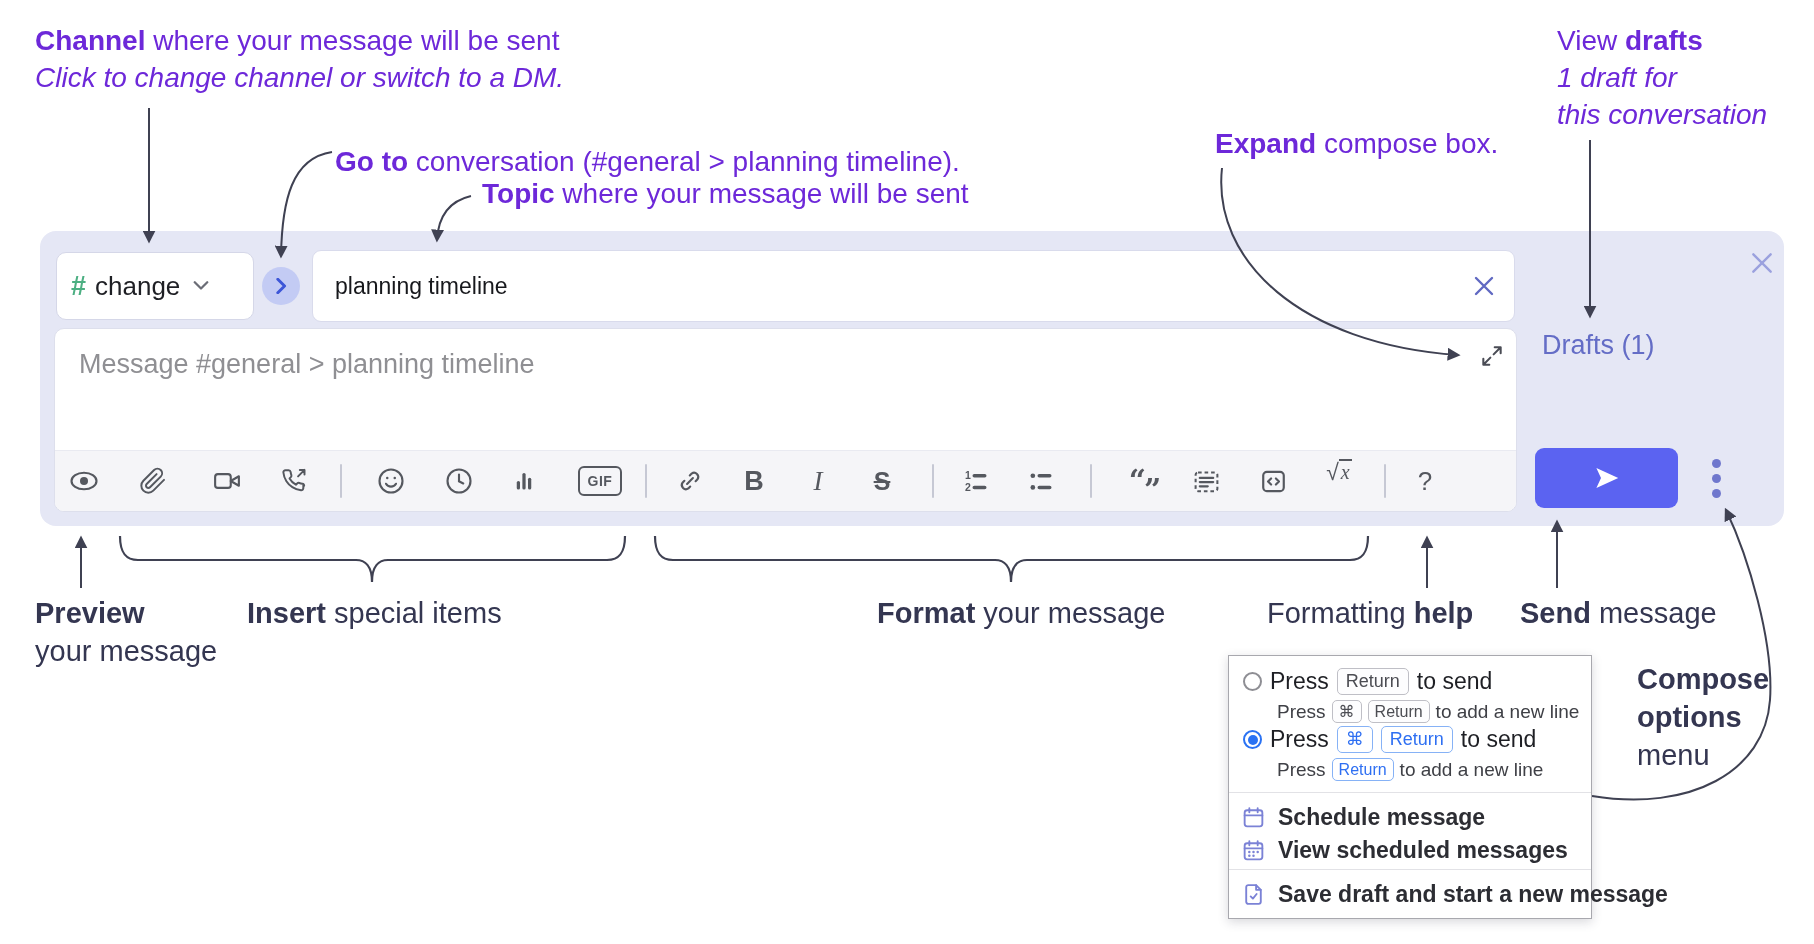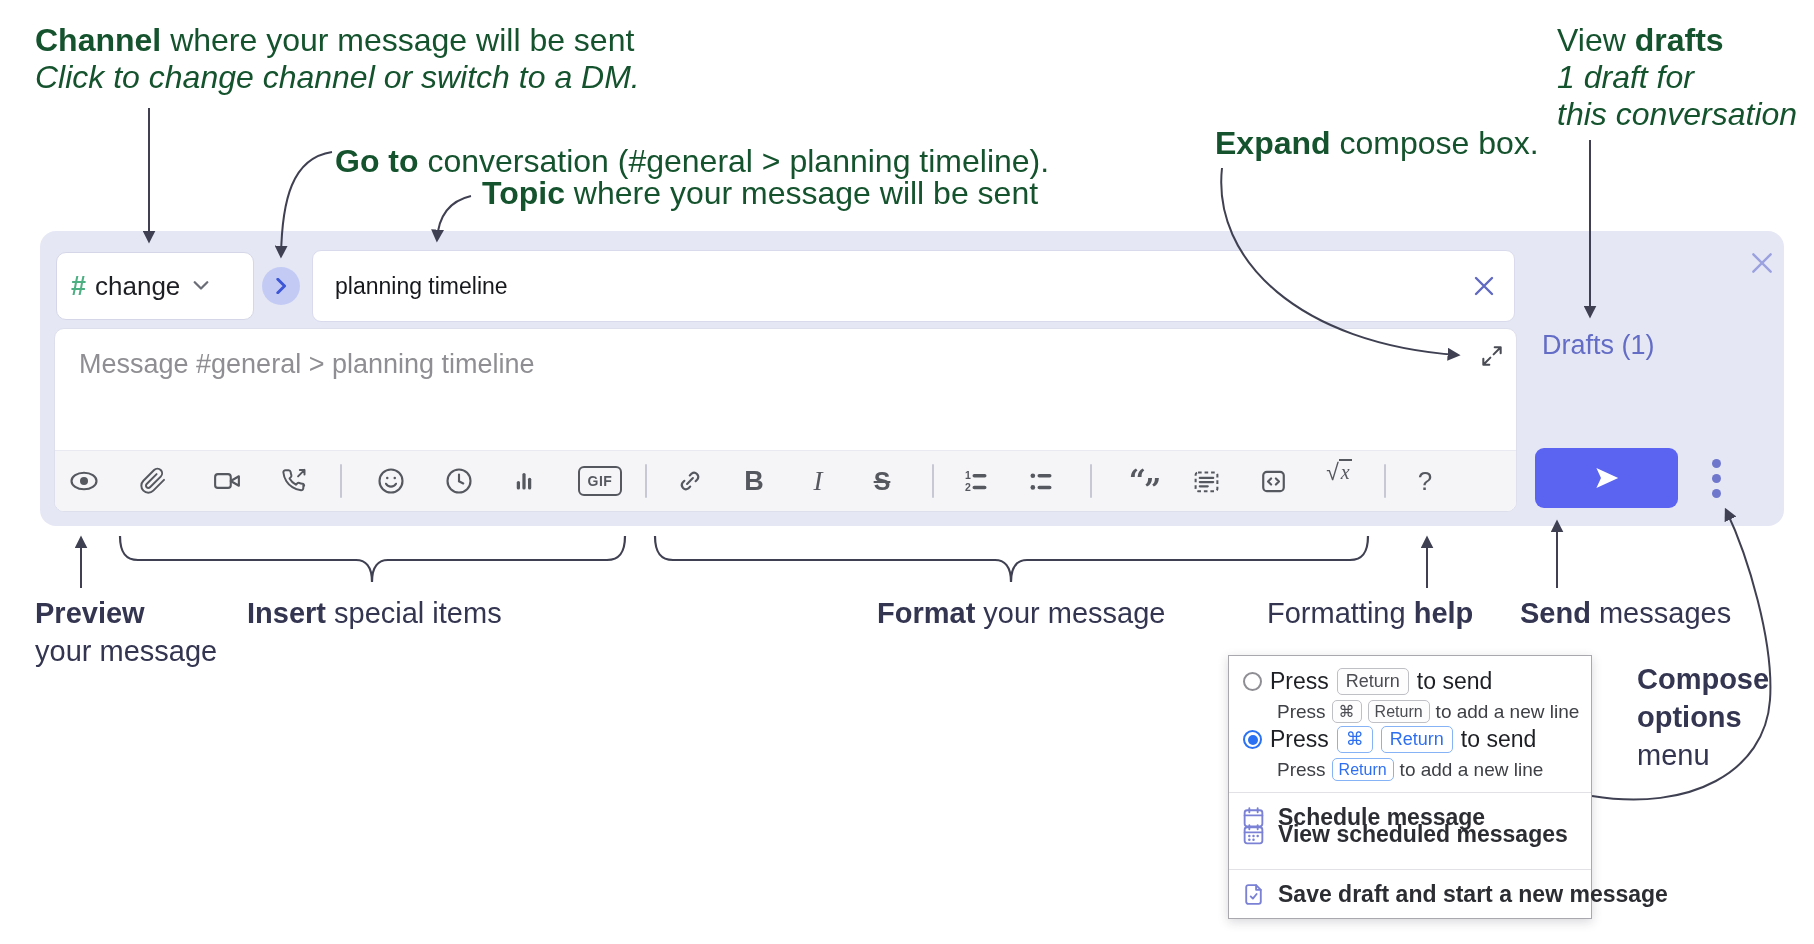--- a/index.html
+++ b/index.html
@@ -1,20 +1,20 @@
 <!DOCTYPE html>
 <html><head>
 <meta charset="utf-8">
 <style>
   html,body{margin:0;padding:0;background:#ffffff;}
   #stage{position:relative;width:1814px;height:944px;background:#fff;overflow:hidden;
          font-family:"Liberation Sans","DejaVu Sans",sans-serif;color:#343651;}
   .abs{position:absolute;}
   
-  .ann{font-size:32px;line-height:37px;color:#14532d;white-space:nowrap;}
+  .ann{font-size:28px;line-height:37px;color:#6d28d9;white-space:nowrap;}
   .ann .b{font-weight:700;}
   .ann .it{font-style:italic;}
   .lbl{font-size:29px;line-height:38px;color:#343651;white-space:nowrap;}
   .lbl .b{font-weight:700;}
   
   .composer{left:40px;top:231px;width:1744px;height:295px;background:#e5e7f5;border-radius:16px;}
   .chanbox{left:56px;top:252px;width:198px;height:68px;background:#fff;border:1px solid #d5d7e8;
            border-radius:10px;display:flex;align-items:center;gap:9px;padding:0 14px;box-sizing:border-box;cursor:pointer;}
   .hash{color:#4caf82;font-weight:700;font-size:27px;}
   .chname{font-size:26px;color:#1e1f24;}
@@ -262,21 +262,21 @@
   <div class="abs lbl" style="left:247px;top:594px;">
     <span class="b">Insert</span><span> special items</span>
   </div>
   <div class="abs lbl" style="left:877px;top:594px;">
     <span class="b">Format</span><span> your message</span>
   </div>
   <div class="abs lbl" style="left:1267px;top:594px;">
     <span>Formatting </span><span class="b">help</span>
   </div>
   <div class="abs lbl" style="left:1520px;top:594px;">
-    <span class="b">Send</span><span> messages</span>
+    <span class="b">Send</span><span> message</span>
   </div>
   <div class="abs lbl" style="left:1607px;top:660px;margin-left:30px;">
     <div class="b">Compose</div>
     <div class="b">options</div>
     <div>menu</div>
   </div>
 
   <div class="abs popup">
     <div class="prow" style="top:12px;">
       <span class="radio"></span>
@@ -305,21 +305,21 @@
     <div class="pdiv" style="top:136px;"></div>
     <div class="pitem" style="top:145px;">
       <span class="micon">
         <svg width="25" height="25" viewBox="0 0 24 24" fill="none" stroke="currentColor" stroke-width="1.8" stroke-linecap="round">
             <rect x="3.5" y="5" width="17" height="15.5" rx="2.4"></rect>
             <path d="M3.5 10 H20.5 M8 3 V7 M16 3 V7"></path>
           </svg>
       </span>
       <span>Schedule message</span>
     </div>
-    <div class="pitem" style="top:162px;">
+    <div class="pitem" style="top:178px;">
       <span class="micon">
         <svg width="25" height="25" viewBox="0 0 24 24" fill="none" stroke="currentColor" stroke-width="1.8" stroke-linecap="round">
             <rect x="3.5" y="5" width="17" height="15.5" rx="2.4"></rect>
             <path d="M3.5 10 H20.5 M8 3 V7 M16 3 V7"></path>
             <g fill="currentColor" stroke="none">
               <circle cx="8" cy="13.4" r="1.2"></circle>
               <circle cx="12" cy="13.4" r="1.2"></circle>
               <circle cx="16" cy="13.4" r="1.2"></circle>
               <circle cx="8" cy="17" r="1.2"></circle>
               <circle cx="12" cy="17" r="1.2"></circle>

